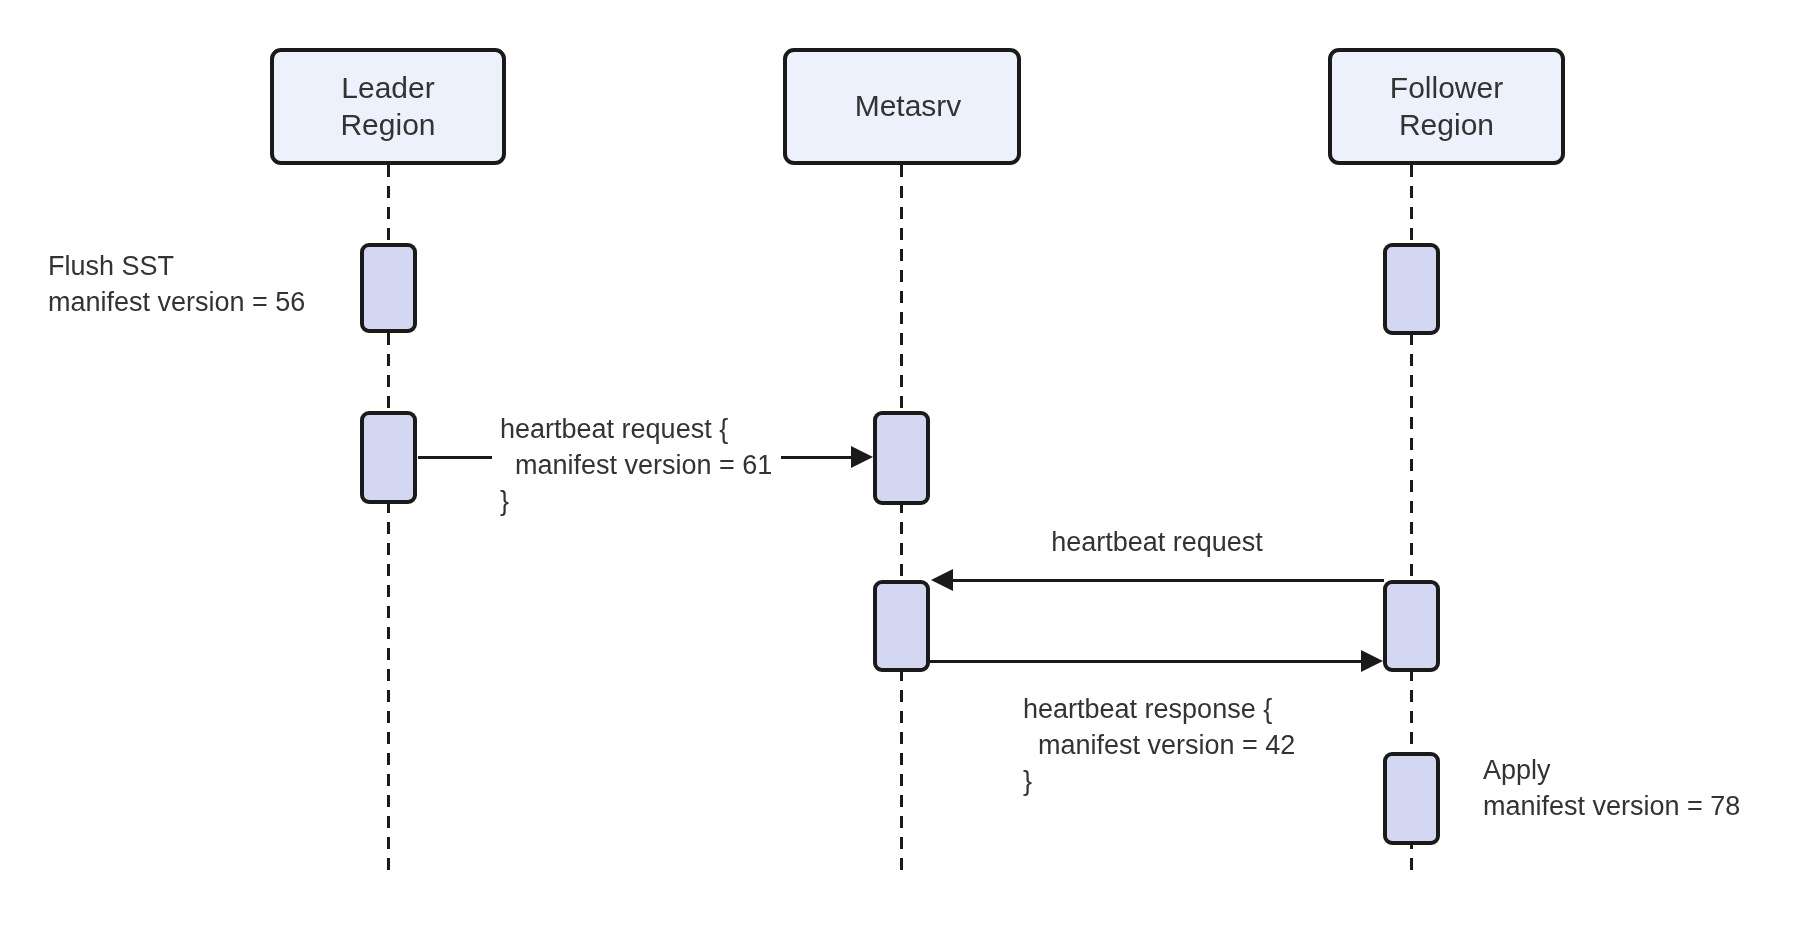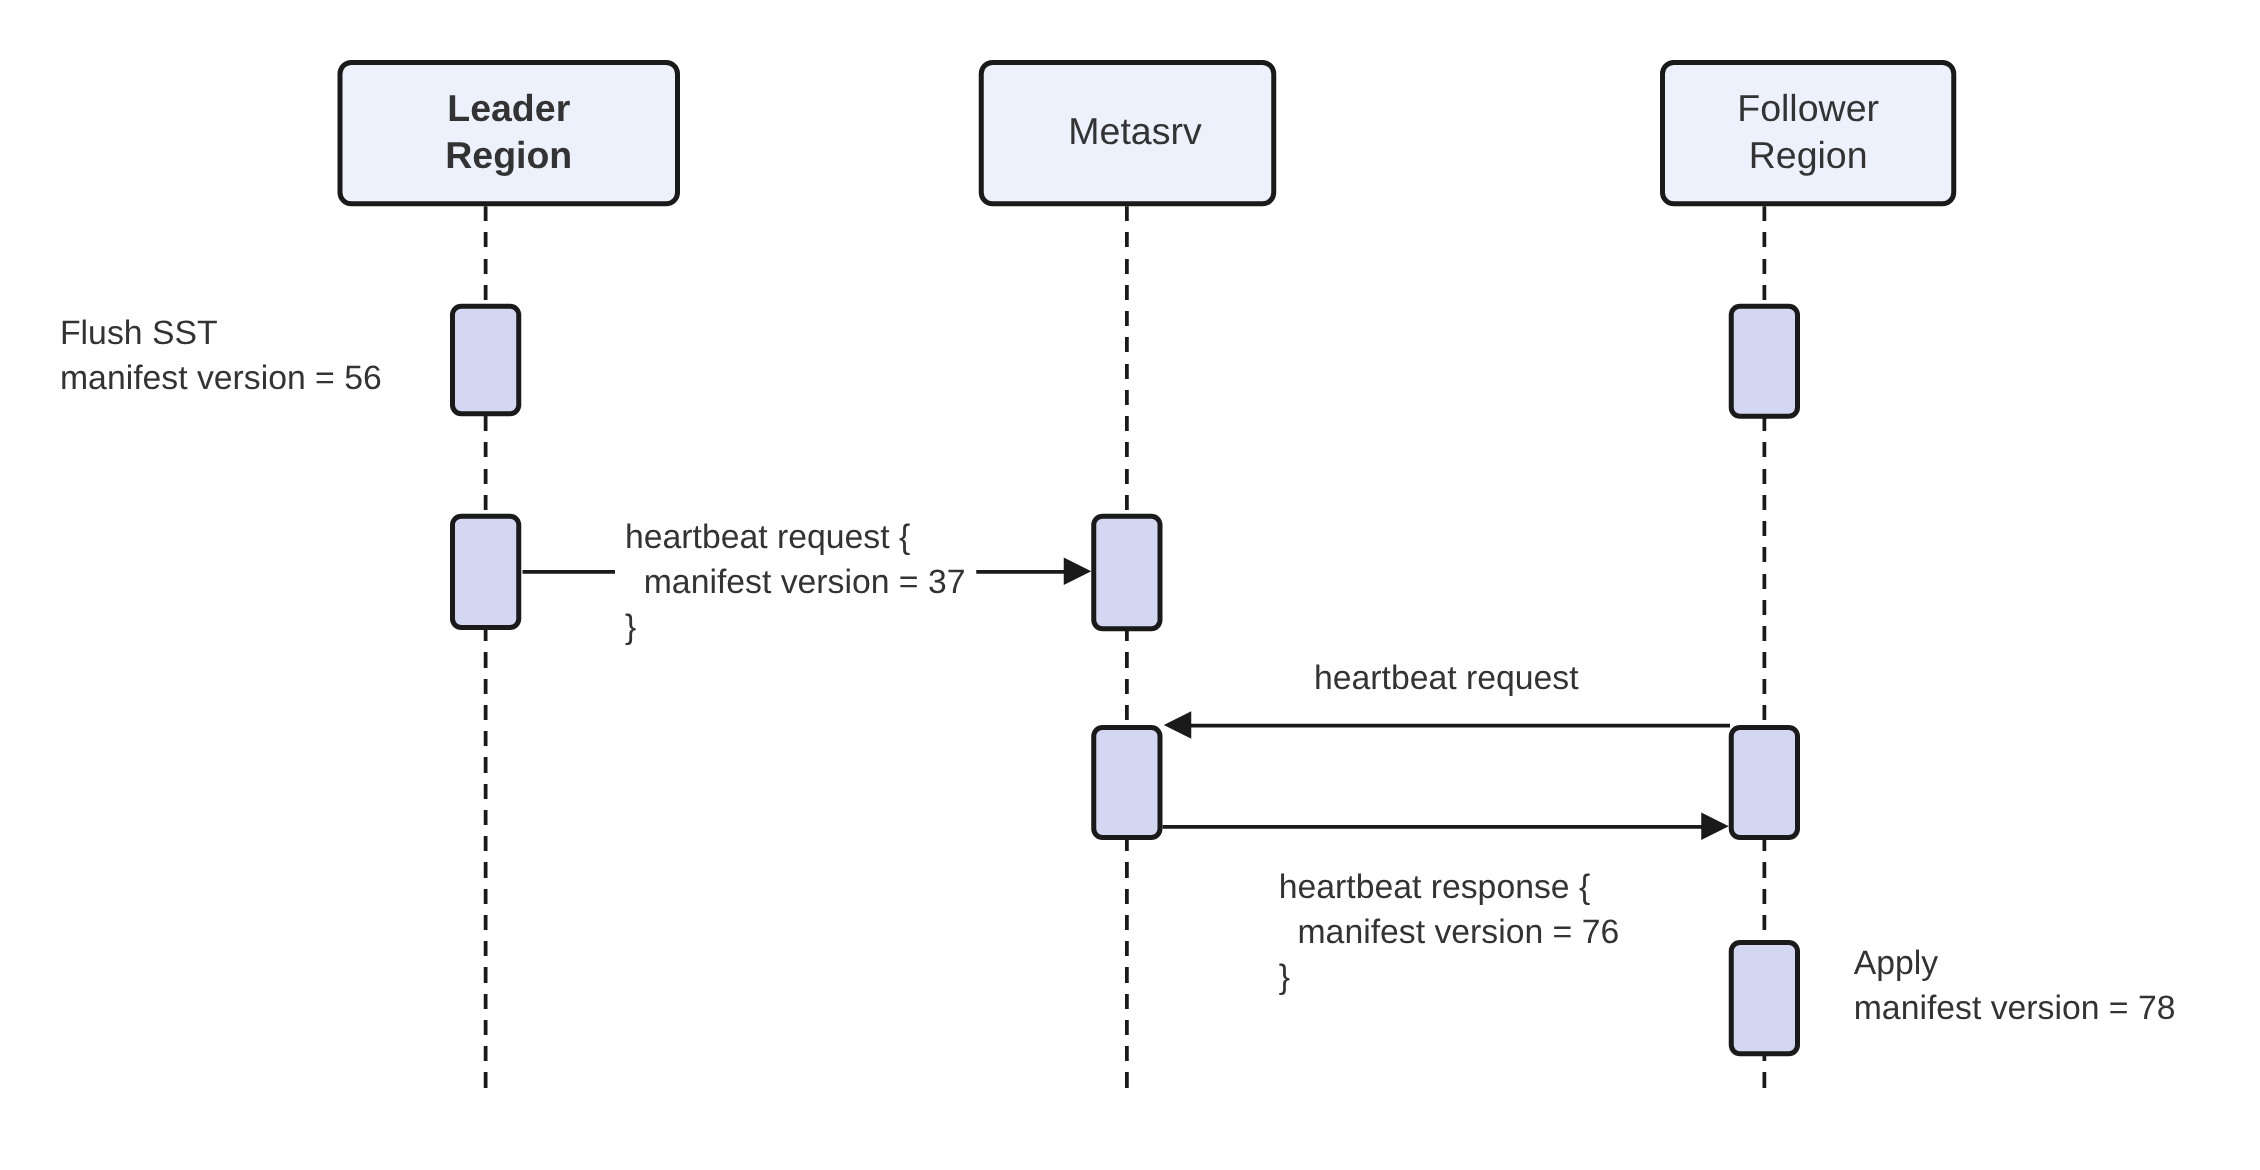--- a/index.html
+++ b/index.html
@@ -24,21 +24,21 @@
     background: #EDF1FB;
     display: flex;
     align-items: center;
     justify-content: center;
     text-align: center;
     font-size: 30px;
     line-height: 1.22;
     white-space: pre;
     z-index: 3;
   }
-  .p-leader   { left: 270px;  width: 274px; font-weight: bold; }
+  .p-leader   { left: 270px;  width: 236px; }
   .p-metasrv  { left: 783px;  width: 238px; padding-left: 12px; }
   .p-follower { left: 1292px; width: 237px; margin-left: 36px; }
 
   
   .lifeline {
     position: absolute;
     top: 165px;
     width: 3px;
     height: 713px;
     background: repeating-linear-gradient(to bottom, #1a1a1a 0 12px, transparent 12px 21px);
@@ -144,25 +144,25 @@
 
   <div class="activation act-leader-1"></div>
   <div class="activation act-leader-2"></div>
   <div class="activation act-metasrv-1"></div>
   <div class="activation act-metasrv-2"></div>
   <div class="activation act-follower-1"></div>
   <div class="activation act-follower-2"></div>
   <div class="activation act-follower-3"></div>
 
   <div class="label lbl-msg-1">heartbeat request {
-  manifest version = 37
+  manifest version = 61
 }</div>
   <div class="label lbl-msg-2">heartbeat request</div>
   <div class="label lbl-msg-3">heartbeat response {
-  manifest version = 76
+  manifest version = 42
 }</div>
 
   <div class="label lbl-flush">Flush SST
 manifest version = 56</div>
   <div class="label lbl-apply">Apply
 manifest version = 78</div>
 
 </div>
 
 </body></html>

